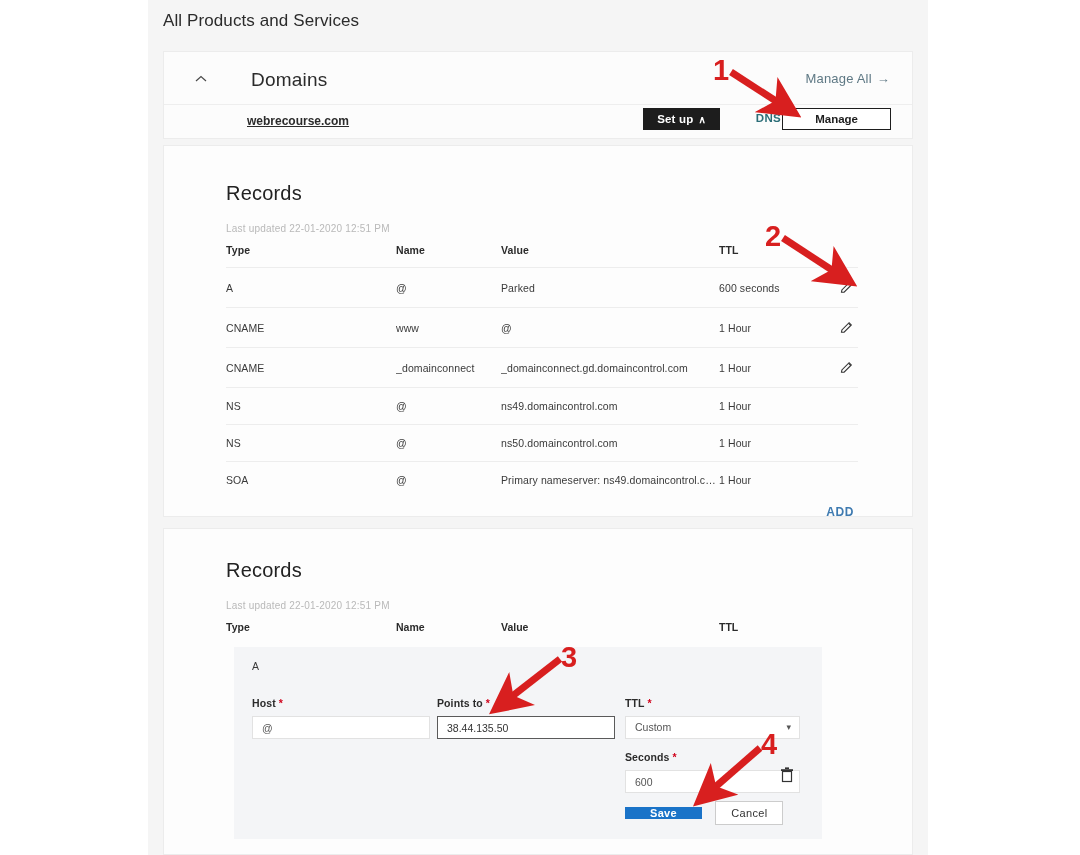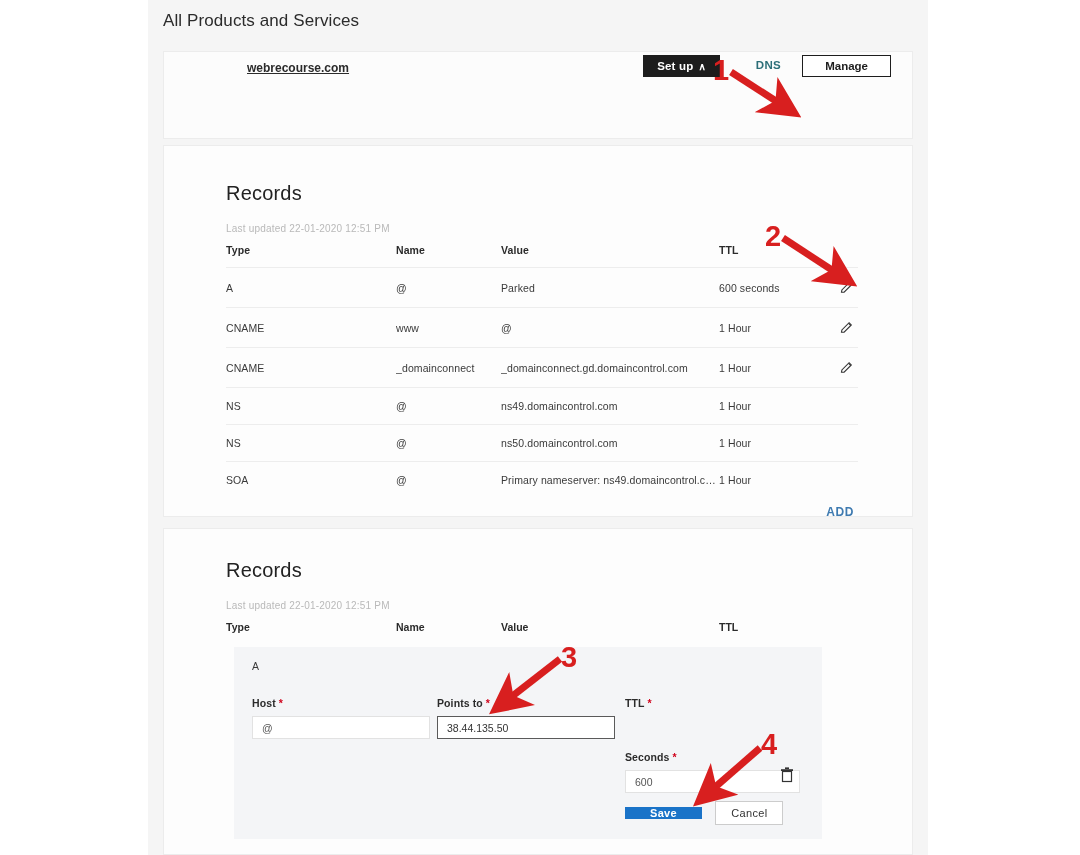--- a/index.html
+++ b/index.html
@@ -104,21 +104,21 @@
     cursor: pointer;
   }
   .btn-manage {
     position: absolute;
     right: 21px; top: 3px;
     background: #ffffff;
     border: 1.5px solid #1d1d1d;
     color: #1d1d1d;
     font-size: 11.5px;
     font-weight: bold;
-    padding: 4px 22px;
+    padding: 4px 32px;
     cursor: pointer;
     white-space: nowrap;
   }
 
   
   #records-card {
     left: 163px; top: 145px;
     width: 750px; height: 372px;
     background: #fdfdfd;
   }
@@ -331,20 +331,31 @@
 </style>
 </head>
 <body>
 
 <div id="root">
   <div class="page-wrap"></div>
 
   <div class="page-title">All Products and Services</div>
 
   <div class="card" id="domains-card">
+    <div class="domains-header">
+      <div class="chevron-up">
+        <svg width="14" height="14" viewBox="0 0 14 14">
+            <path d="M2 9 L7 4.5 L12 9" stroke="#4a4a4a" stroke-width="1.2" fill="none"></path>
+          </svg>
+      </div>
+      <div class="domains-title">Domains</div>
+      <div class="manage-all">
+        <span>Manage All</span><span class="arrow-r">→</span>
+      </div>
+    </div>
     <div class="domains-row">
       <div class="domain-name">webrecourse.com</div>
       <div class="btn-setup">
         <span>Set up</span><span class="caret">∧</span>
       </div>
       <div class="link-dns">DNS</div>
       <div class="btn-manage">Manage</div>
     </div>
   </div>
 
@@ -446,20 +457,24 @@
         <input type="text" value="@" style="">
       </div>
 
       <div class="field f-points focused">
         <label><span>Points to</span><span class="req">*</span></label>
         <input type="text" value="38.44.135.50" style="">
       </div>
 
       <div class="field f-ttl">
         <label><span>TTL</span><span class="req">*</span></label>
+        <div class="select">
+          <span>Custom</span>
+          <span class="caret-dn">▾</span>
+        </div>
       </div>
 
       <div class="field f-seconds">
         <label><span>Seconds</span><span class="req">*</span></label>
         <input type="text" value="600" style="">
       </div>
 
       <div class="trash">
         <svg width="14" height="16" viewBox="0 0 14 16">
           <rect x="2.5" y="4.5" width="9" height="10" fill="none" stroke="#333" stroke-width="1.2"></rect>

